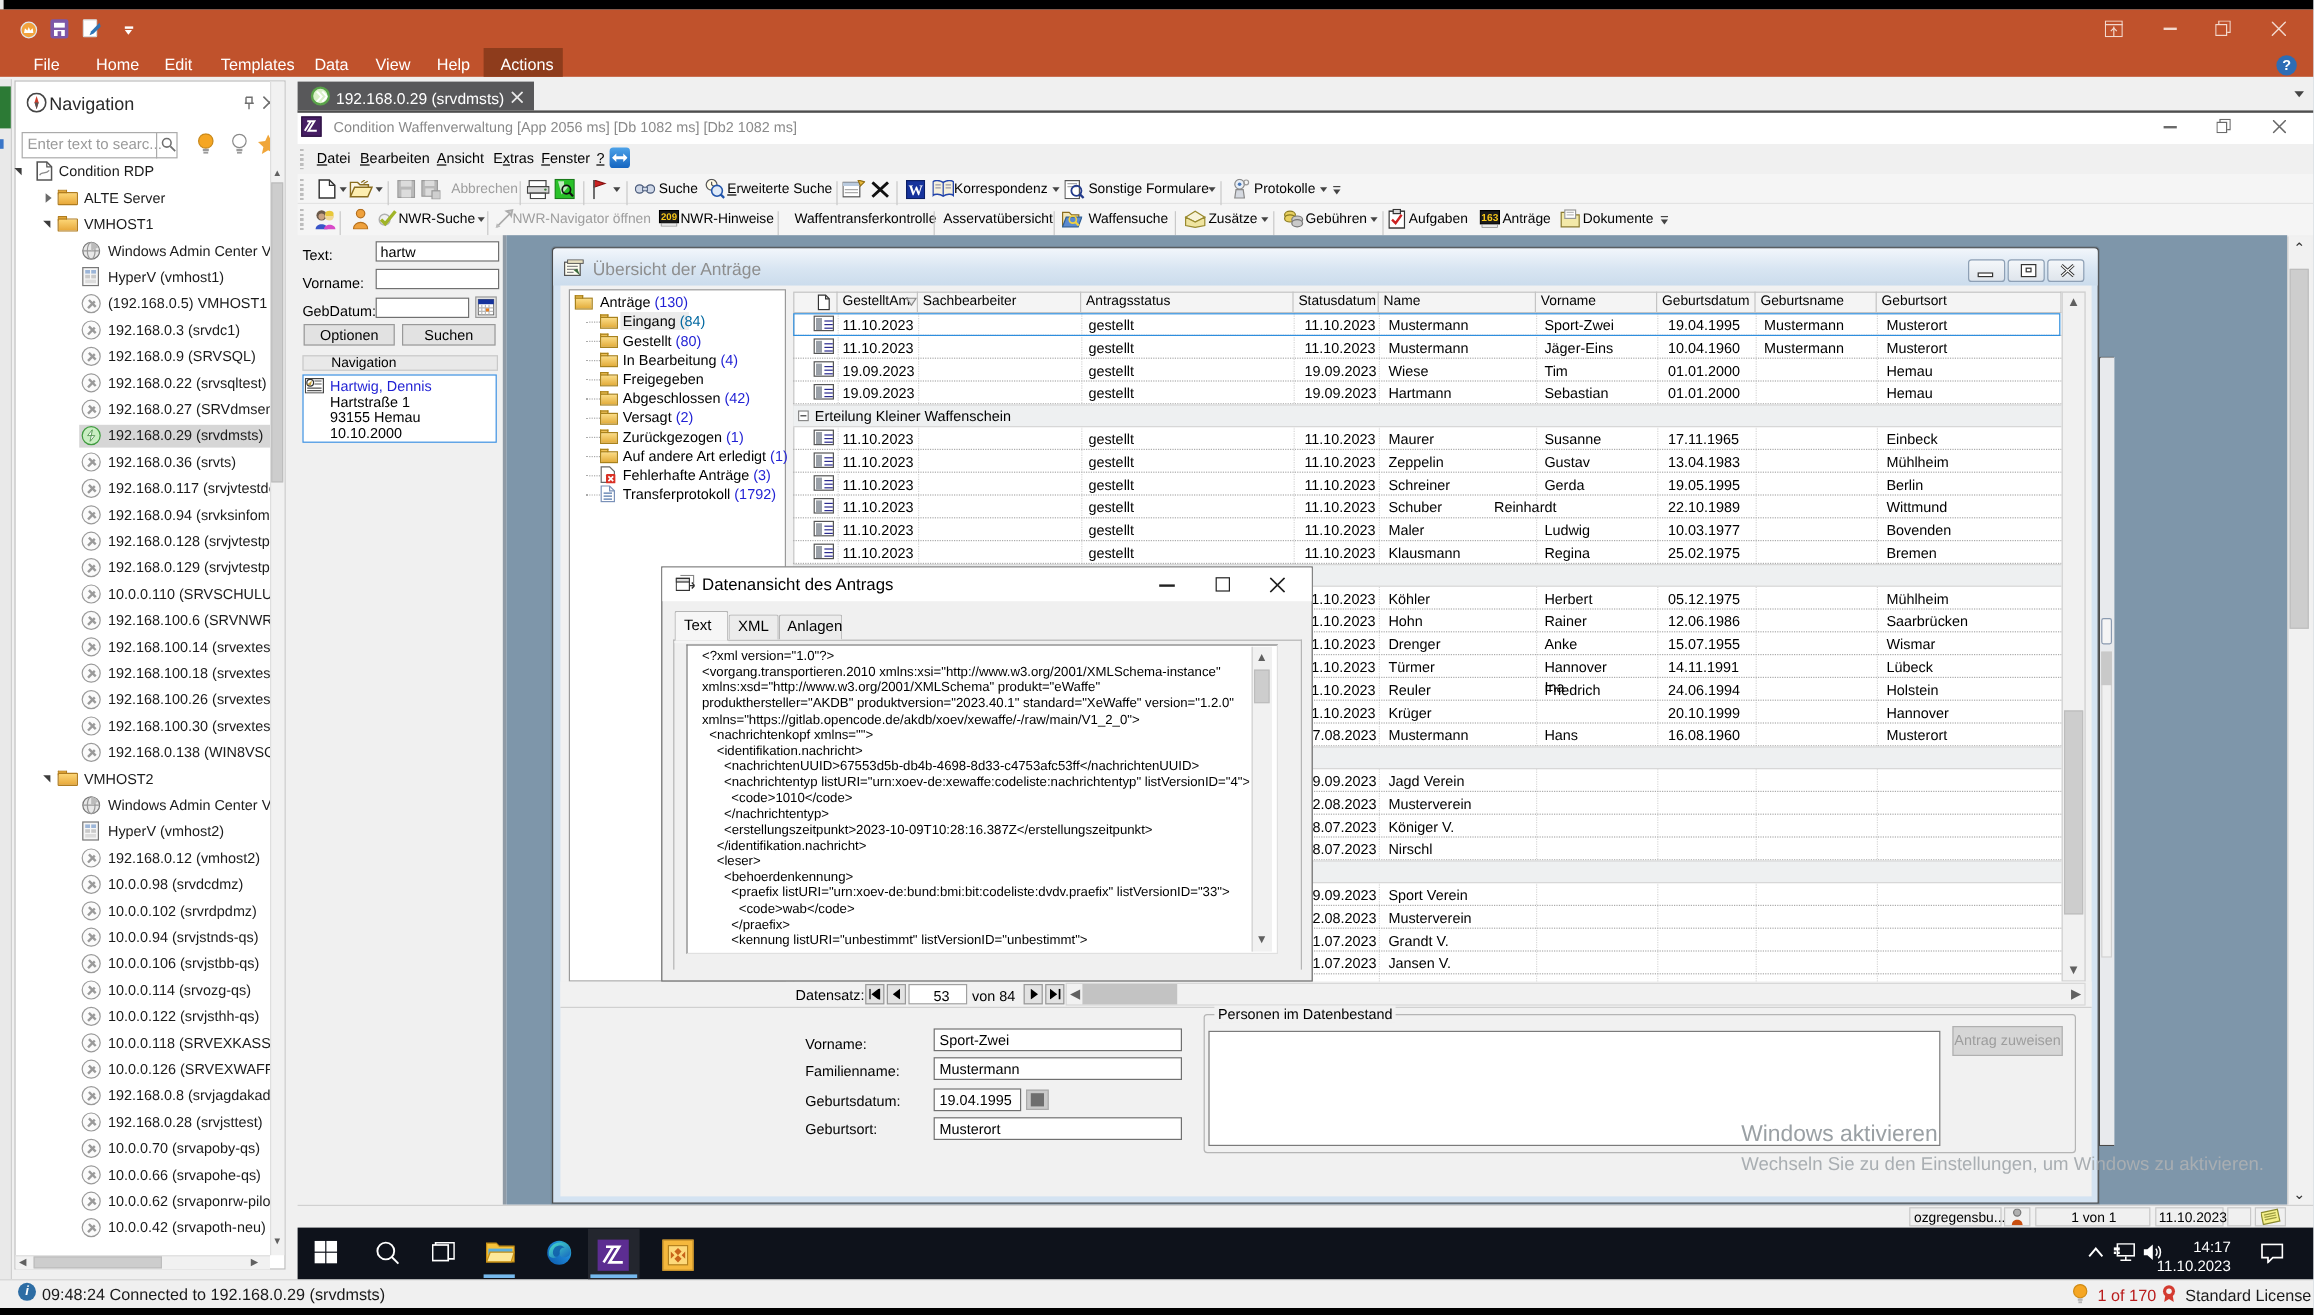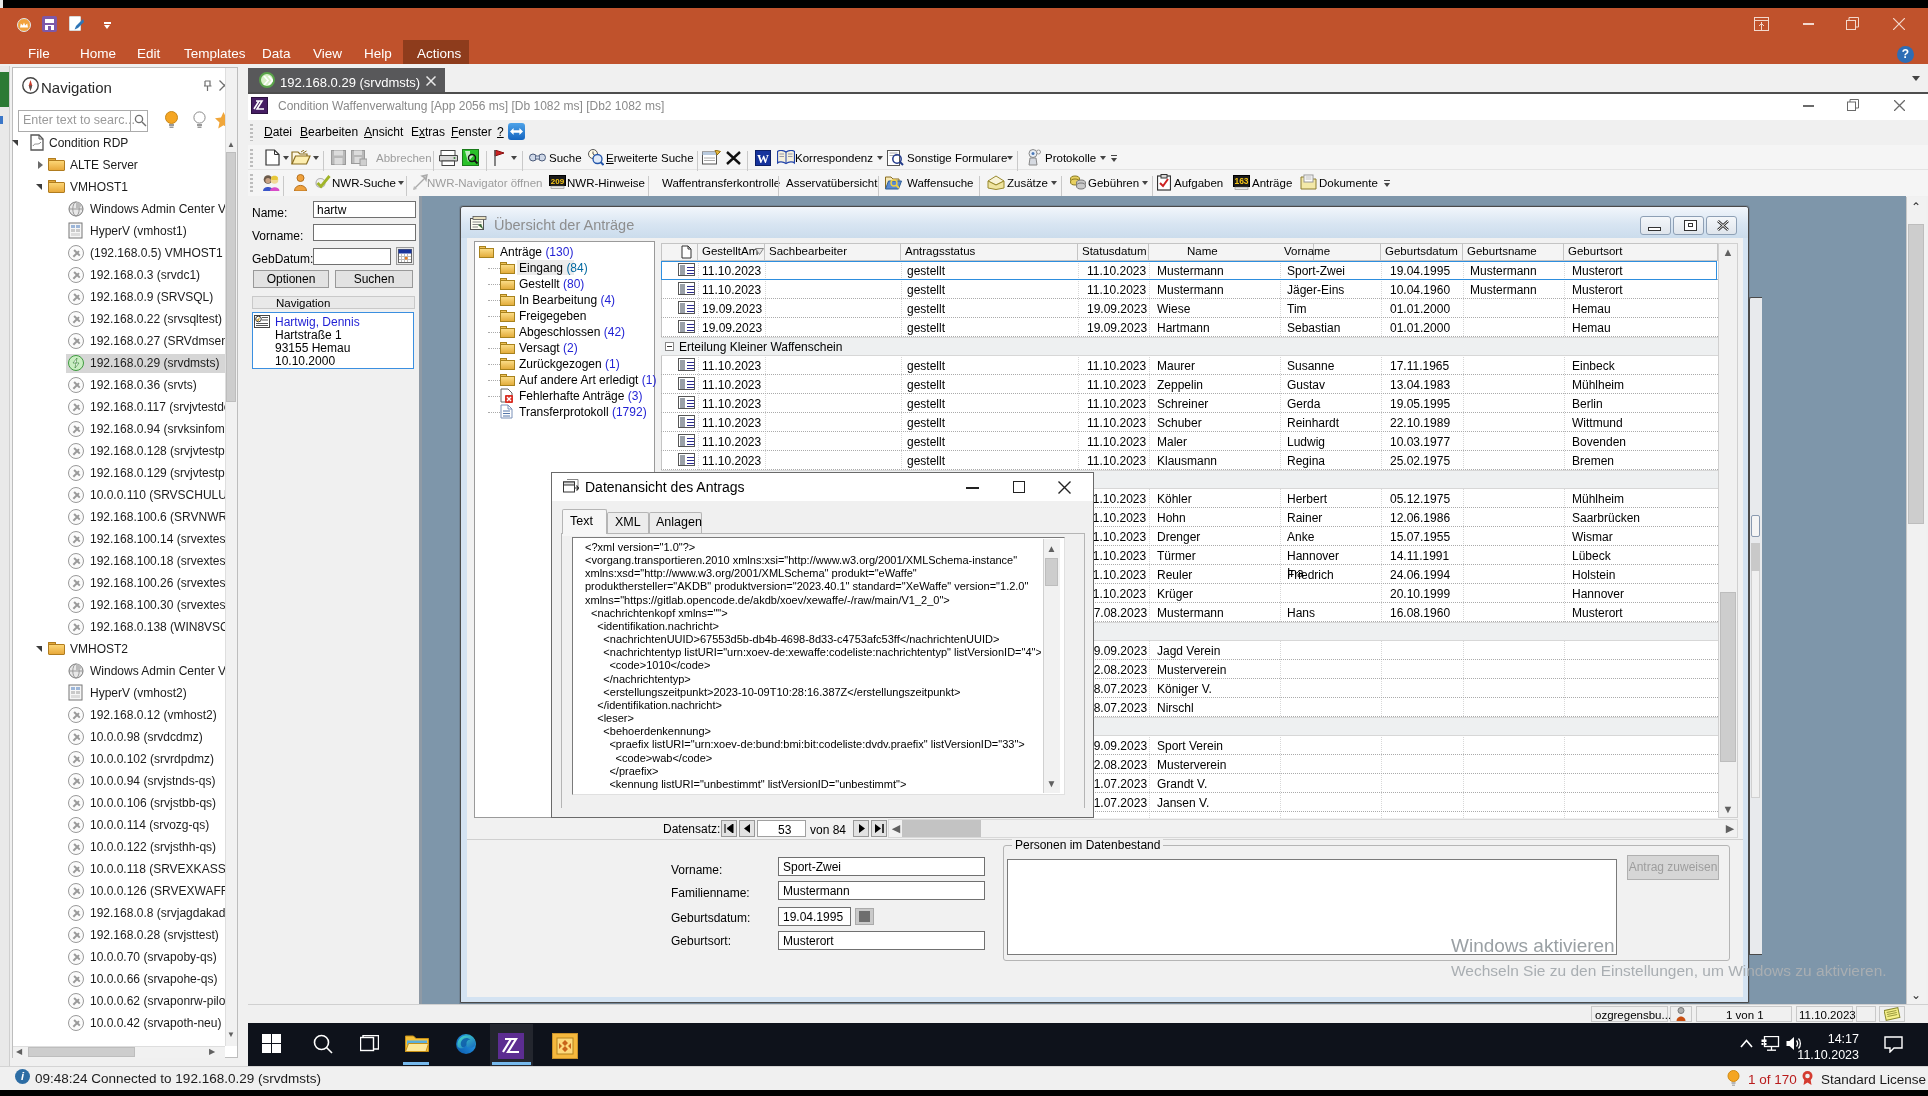--- a/index.html
+++ b/index.html
@@ -499,21 +499,21 @@
         <rect x="4" y="1" width="9" height="7" fill="#fff" stroke="#999"></rect>
         <line x1="5.5" y1="3" x2="11.5" y2="3" stroke="#bbb"></line>
         <line x1="5.5" y1="5" x2="11.5" y2="5" stroke="#bbb"></line>
       </svg>
 <div class="tseg" style="left:1071px;top:111px">Dokumente</div>
 <div class="a" style="left:1136px;top:114px;width:6px;height:1.3px;background:#444"></div>
 <div class="a car" style="left:1136px;top:117px;border-left-width:3px;border-right-width:3px"></div>
 <div class="a" style="left:0;top:130px;width:1680px;height:808px;background:#f0f0f0"></div>
 <div class="a" style="left:171px;top:130px;width:3px;height:808px;background:#8f9aa5"></div>
 <div class="a" style="left:174px;top:130px;width:1484px;height:808px;background:#7e96aa"></div>
-<div class="l12" style="left:4px;top:140px">Name:</div>
+<div class="l12" style="left:4px;top:140px">Text:</div>
 <div class="tbx" style="left:65px;top:135px;width:103px;height:17px"></div>
 <div class="l12" style="left:69px;top:137px">hartw</div>
 <div class="l12" style="left:4px;top:163px">Vorname:</div>
 <div class="tbx" style="left:65px;top:158px;width:103px;height:17px"></div>
 <div class="l12" style="left:4px;top:186px">GebDatum:</div>
 <div class="tbx" style="left:65px;top:182px;width:78px;height:17px"></div>
 <div class="a" style="left:148px;top:181px;width:18px;height:18px;background:#e8e8e8;border:1px solid #999"></div>
 <svg class="a" style="left:150px;top:183px" width="14" height="14">
         <rect x="0.5" y="0.5" width="13" height="13" fill="#fff" stroke="#666"></rect>
         <rect x="0.5" y="0.5" width="13" height="4" fill="#16339c"></rect>
@@ -646,21 +646,21 @@
         <line x1="3" y1="12" x2="10" y2="12" stroke="#5577aa"></line>
       </svg>
 
 <div class="a" style="left:271px;top:339px;font-size:12px;color:#000;white-space:nowrap">Transferprotokoll <span style="color:#1f1fd4">(1792)</span></div>
 <div class="a" style="left:413px;top:177px;width:1077px;height:18px;background:#f4f4f4;border:1px solid #c4c4c4"></div>
 <div class="hdrcell" style="left:413px;top:177px;width:37px;line-height:17px"></div>
 <div class="hdrcell" style="left:450px;top:177px;width:67px;line-height:17px">GestelltAm</div>
 <div class="hdrcell" style="left:517px;top:177px;width:136px;line-height:17px">Sachbearbeiter</div>
 <div class="hdrcell" style="left:653px;top:177px;width:177px;line-height:17px">Antragsstatus</div>
 <div class="hdrcell" style="left:830px;top:177px;width:71px;line-height:17px">Statusdatum</div>
-<div class="hdrcell" style="left:935px;top:177px;width:131px;line-height:17px">Name</div>
+<div class="hdrcell" style="left:901px;top:177px;width:131px;line-height:17px">Name</div>
 <div class="hdrcell" style="left:1032px;top:177px;width:101px;line-height:17px">Vorname</div>
 <div class="hdrcell" style="left:1133px;top:177px;width:82px;line-height:17px">Geburtsdatum</div>
 <div class="hdrcell" style="left:1215px;top:177px;width:101px;line-height:17px">Geburtsname</div>
 <div class="hdrcell" style="left:1316px;top:177px;width:154px;line-height:17px">Geburtsort</div>
 <svg class="a" style="left:433px;top:179px" width="11" height="14">
         <path d="M1 1 H7 L10 4 V13 H1 Z" fill="#fff" stroke="#333"></path>
         <path d="M7 1 V4 H10" fill="none" stroke="#333"></path>
       </svg>
 <svg class="a" style="left:507px;top:182px" width="9" height="7">
         <path d="M0.5 0.5 H8.5 L4.5 6.5 Z" fill="#e8e8e8" stroke="#888"></path>
@@ -783,21 +783,21 @@
 <div class="cardic" style="left:430px;top:349px">
         <i></i>
         <b style="top:3px"></b>
         <b style="top:6px"></b>
         <b style="top:9px"></b>
       </div>
 <div class="cell" style="left:454px;top:350px">11.10.2023</div>
 <div class="cell" style="left:659px;top:350px">gestellt</div>
 <div class="cell" style="left:839px;top:350px">11.10.2023</div>
 <div class="cell" style="left:909px;top:350px">Schuber</div>
-<div class="cell" style="left:1039px;top:350px">Reinhardt</div>
+<div class="cell" style="left:997px;top:350px">Reinhardt</div>
 <div class="cell" style="left:1142px;top:350px">22.10.1989</div>
 <div class="cell" style="left:1324px;top:350px">Wittmund</div>
 <div class="rowline" style="left:413px;top:384px;width:1057px"></div>
 <div class="cardic" style="left:430px;top:368px">
         <i></i>
         <b style="top:3px"></b>
         <b style="top:6px"></b>
         <b style="top:9px"></b>
       </div>
 <div class="cell" style="left:454px;top:369px">11.10.2023</div>

